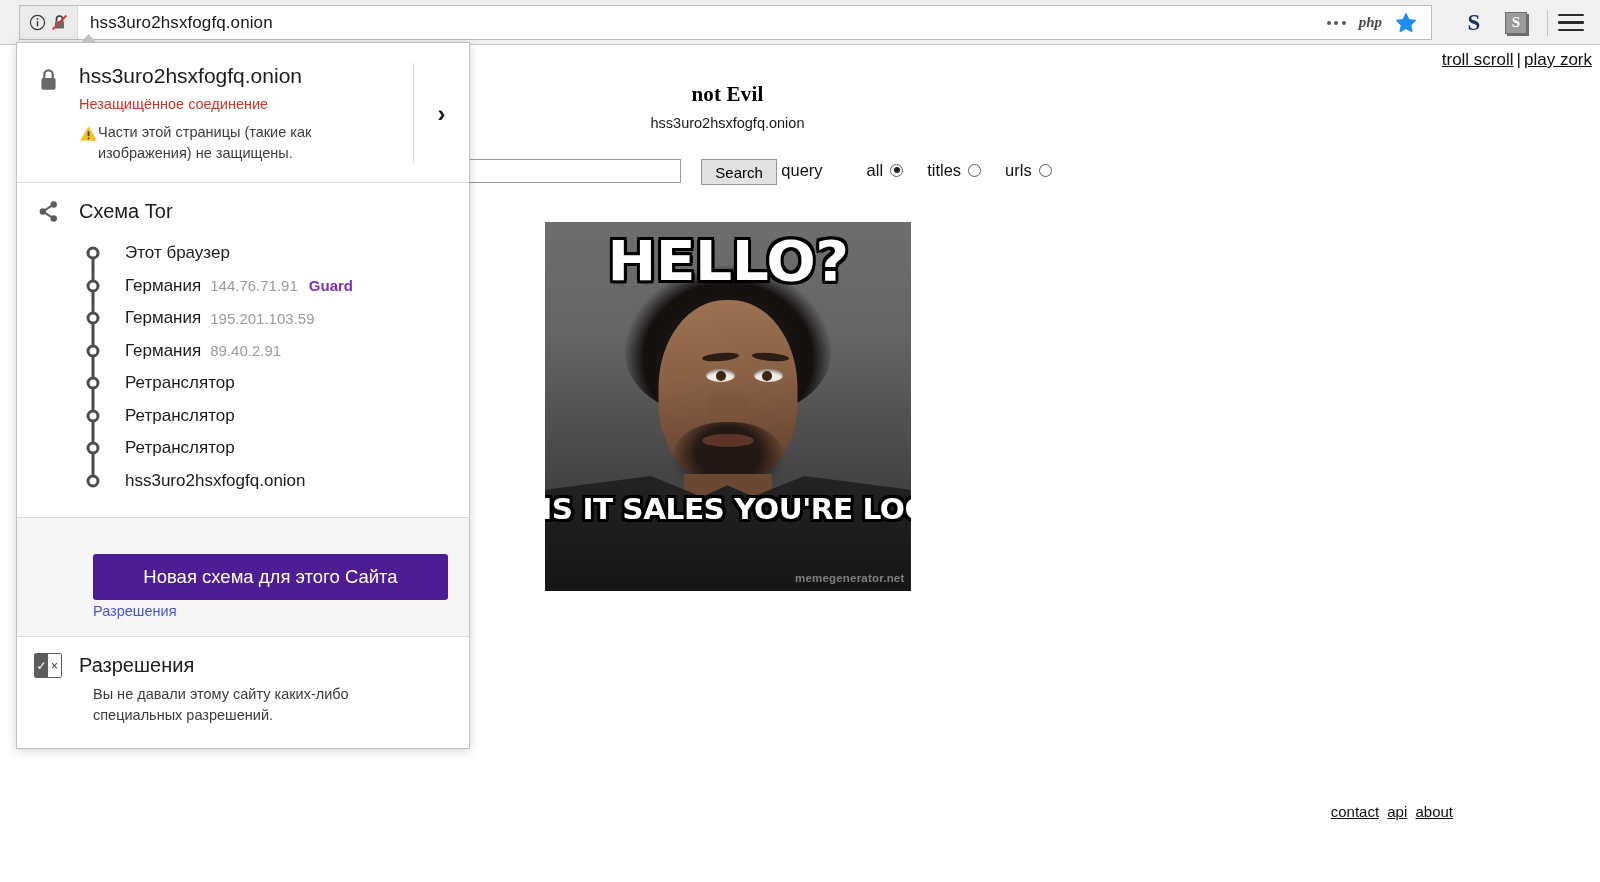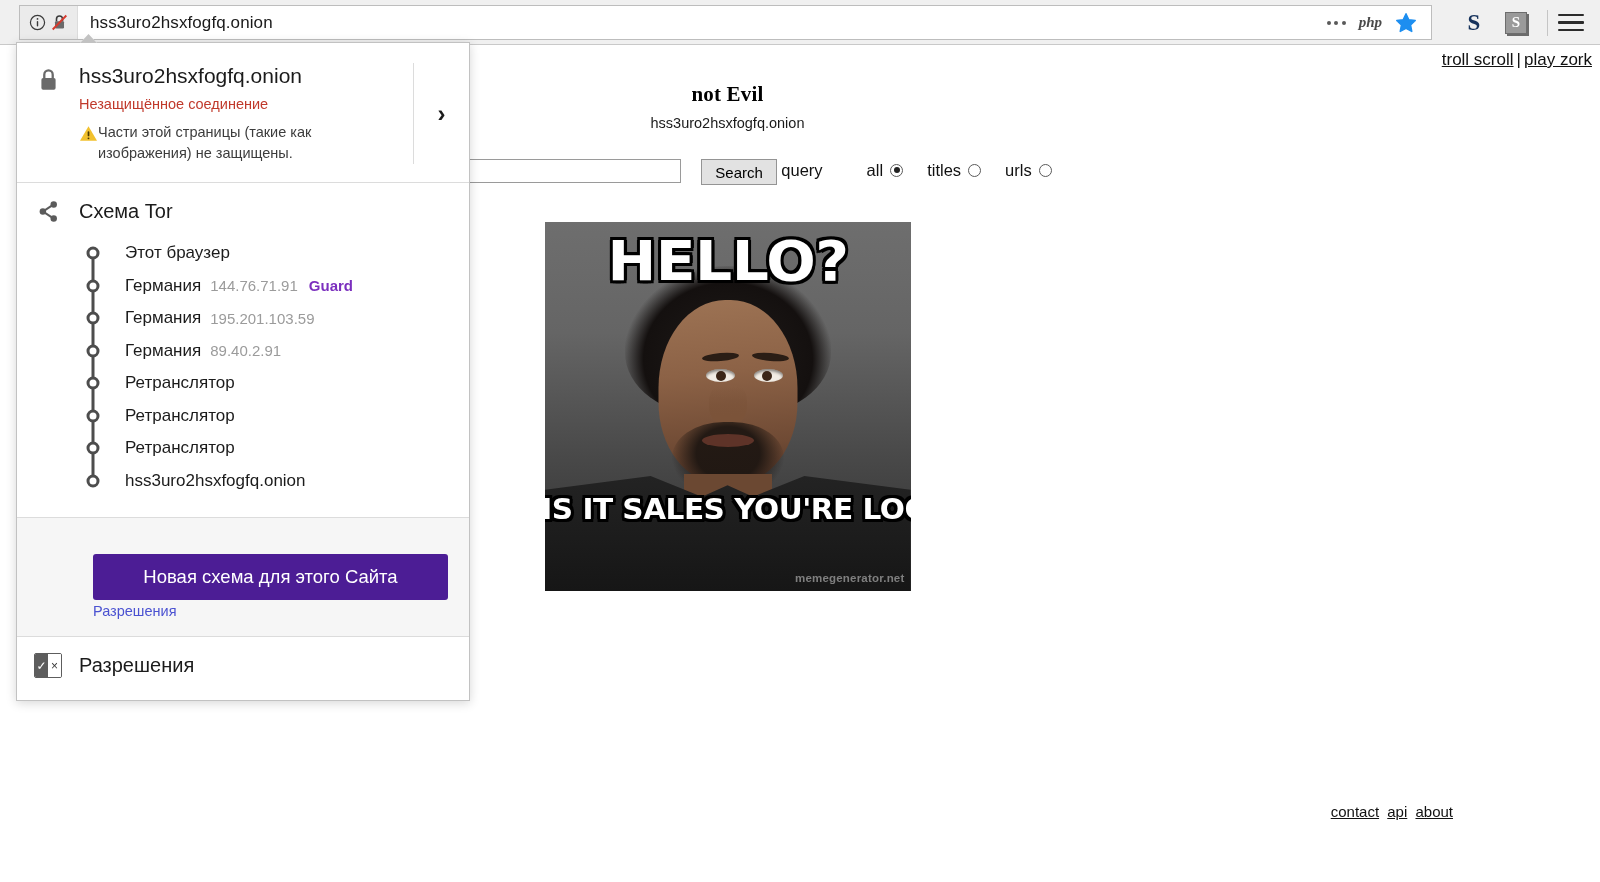--- a/index.html
+++ b/index.html
@@ -552,14 +552,15 @@
   <div class="sec" id="sec-perm">
     <div class="sec-head">
       <div class="ic">
         <div class="perm-ico">
           <div class="half-l">✓</div>
           <div class="half-r">×</div>
         </div>
       </div>
       <div class="sec-title">Разрешения</div>
     </div>
+    <div class="perm-body">Вы не давали этому сайту каких-либо специальных разрешений.</div>
   </div>
 </div>
 
 </body></html>

